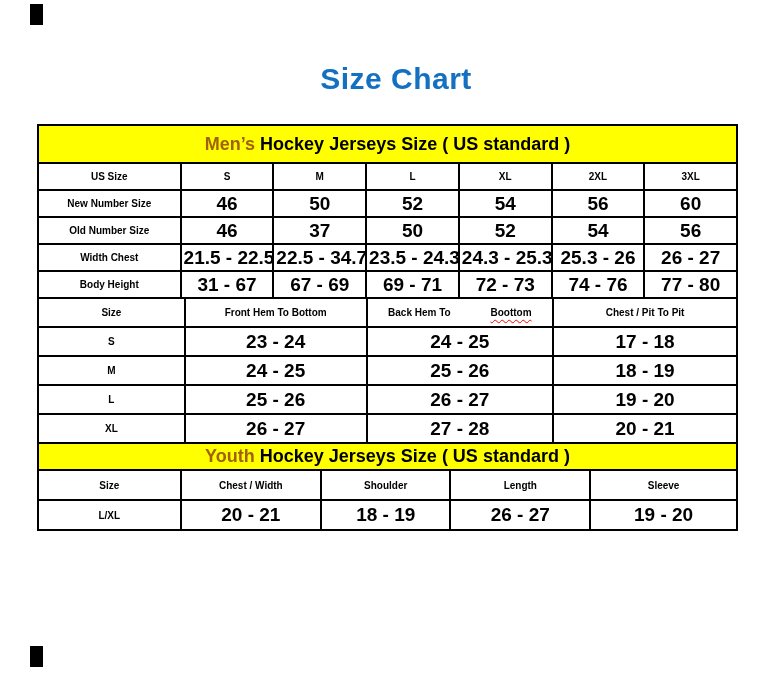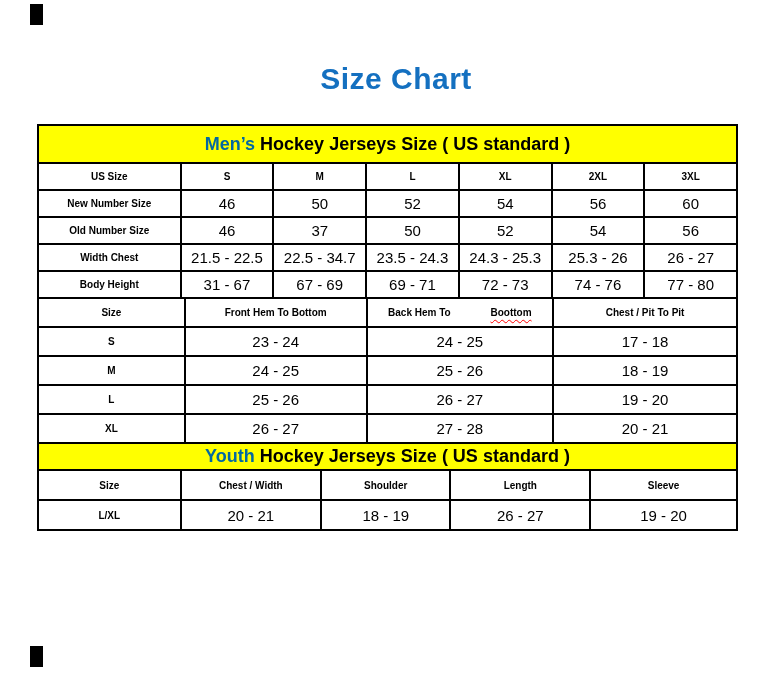--- a/index.html
+++ b/index.html
@@ -10,23 +10,23 @@
   .page-title{
     position:absolute;top:62px;left:0;width:100%;text-align:center;
     font-size:30px;font-weight:bold;color:#1470C0;letter-spacing:0.5px;padding-left:8px;
   }
   .chart{position:absolute;left:37px;top:124px;width:701px}
   table{border-collapse:collapse;width:100%;table-layout:fixed}
   table + table{margin-top:-2px}
   td{border:2px solid #000;text-align:center;vertical-align:middle;padding:0 2px;
      white-space:nowrap;overflow:hidden}
   .band td{background:#FFFF00;font-weight:bold;font-size:18px}
-  .band .hl{color:#0369a1}
+  .band .hl{color:#a16207}
   .colhead,.lab{font-weight:bold;font-size:10px}
-  .val{font-size:15px;font-weight:normal}
+  .val{font-size:19px;font-weight:bold}
   
   .t0 td{height:25px} .t0 .band td{height:36px}
   .t1 td{height:27px} .t1 .band td{height:33px}
   .t2 td{height:28px} .t2 .band td{height:25px}
   .squiggle{
     text-decoration:underline wavy #FF0000;
     text-decoration-thickness:1px;text-underline-offset:3px;margin-left:37px;
   }
   .mark{position:absolute;left:30px;width:13px;height:21px;background:#000}
   .mark-top{top:4px}

